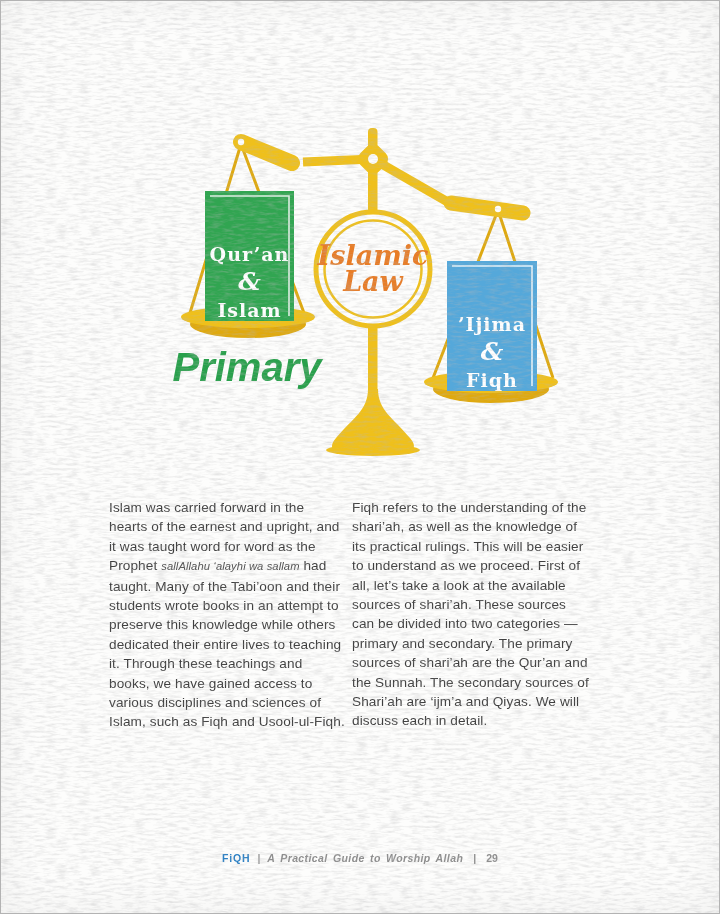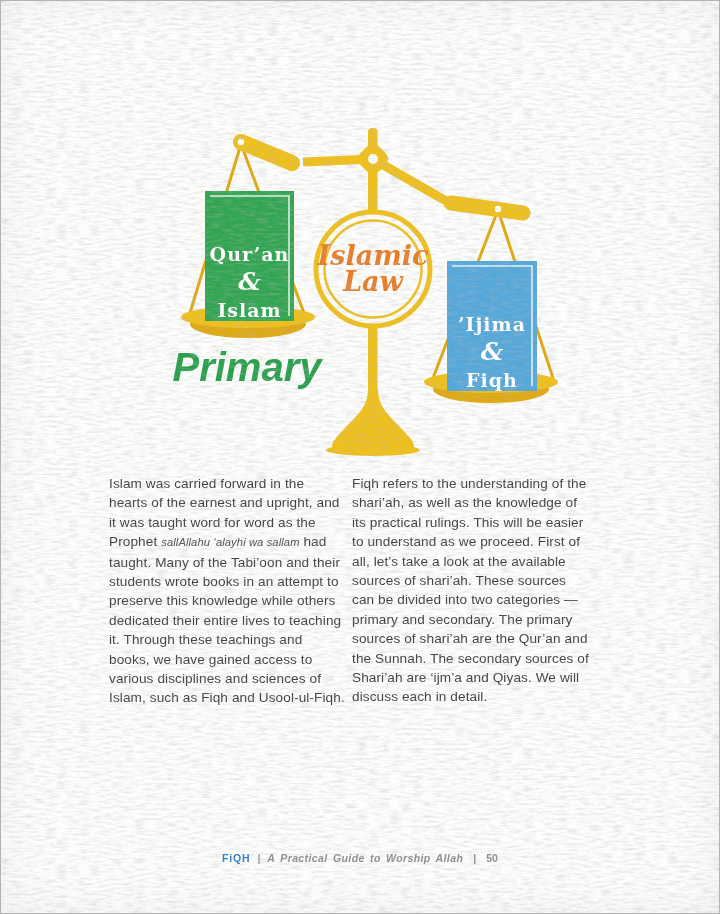--- a/index.html
+++ b/index.html
@@ -59,21 +59,21 @@
     font-family:Liberation Sans, sans-serif;
     font-style:italic; font-weight:bold;
     font-size:40px;
     text-align:center;
   }
   .caption.primary   { color:var(--green-caption); }
   .caption.secondary { color:var(--blue-caption); }
 
   
   .columns {
-    position:absolute; left:108px; top:473px; width:510px;
+    position:absolute; left:108px; top:497px; width:510px;
     display:grid; grid-template-columns:237px 237px; column-gap:33px;
     z-index:2;
     gap:6px;
   }
   .col {
     font-size:13.6px; line-height:19.4px;
     color:var(--text);
     letter-spacing:0.1px;
   }
   .col .it { }
@@ -154,21 +154,21 @@
   <div class="columns">
     <p class="col"><span>Islam was carried forward in the hearts of the earnest and upright, and it was taught word for word as the Prophet </span><span class="small-it">sallAllahu ‘alayhi wa sallam</span><span> had taught. Many of the Tabi’oon and their students wrote books in an attempt to preserve this knowledge while others dedicated their entire lives to teaching it. Through these teachings and books, we have gained access to various disciplines and sciences of Islam, such as </span><span class="it">Fiqh</span><span> and </span><span class="it">Usool-ul-Fiqh</span><span>.</span></p>
     <p class="col"><span>Fiqh refers to the understanding of the </span><span class="it">shari’ah</span><span>, as well as the knowledge of its practical rulings. This will be easier to understand as we proceed. First of all, let’s take a look at the available sources of </span><span class="it">shari’ah</span><span>. These sources can be divided into two categories — primary and secondary. The primary sources of </span><span class="it">shari’ah</span><span> are the Qur’an and the Sunnah. The secondary sources of </span><span class="it">Shari’ah</span><span> are ‘ijm’a and Qiyas. We will discuss each in detail.</span></p>
   </div>
 
   <div class="footer">
     <span class="brand">FiQH</span>
     <span class="sep">|</span>
     <span class="btitle">A Practical Guide to Worship Allah</span>
     <span class="sep pageno">|</span>
-    <span class="pageno">50</span>
+    <span class="pageno">29</span>
   </div>
 
   <svg class="texture" width="720" height="914" aria-hidden="true">
     <filter id="paperNoise">
       <feTurbulence type="fractalNoise" baseFrequency="0.09 0.4" numOctaves="3" seed="11"></feTurbulence>
       <feColorMatrix type="matrix" values="0 0 0 0 0.48  0 0 0 0 0.48  0 0 0 0 0.49  1.2 0 0 0 -0.5"></feColorMatrix>
     </filter>
     <rect width="720" height="914" filter="url(#paperNoise)" opacity="0.65"></rect>
   </svg>
 

